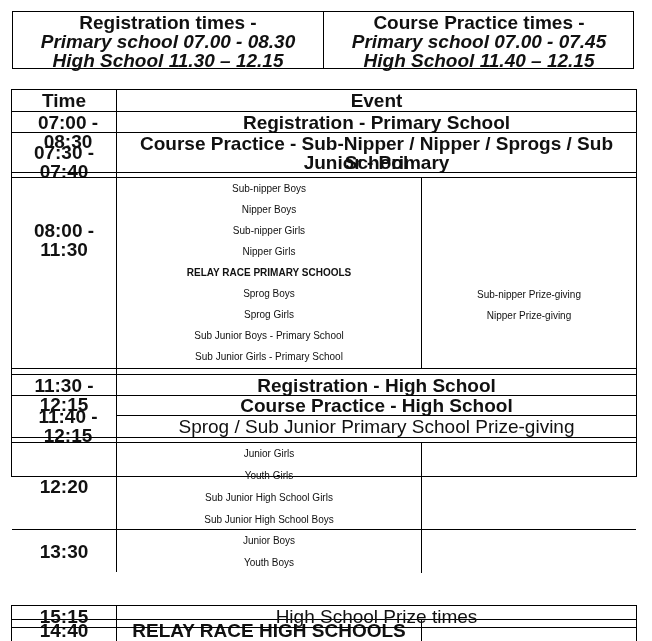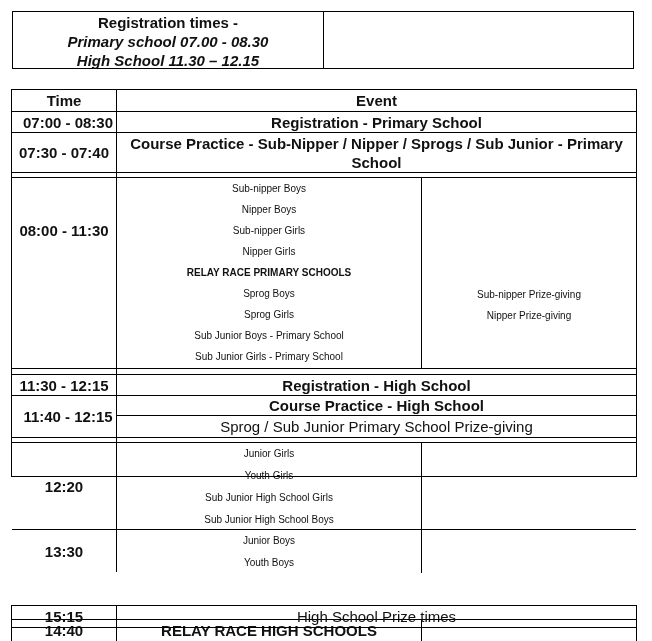--- a/index.html
+++ b/index.html
@@ -1,35 +1,40 @@
 <!DOCTYPE html>
 <html><head>
 <meta charset="utf-8">
 <style>
   html, body { margin:0; padding:0; background:#fff; }
   body { width:652px; height:641px; position:relative; font-family:"Liberation Sans", sans-serif; color:#111; overflow:hidden; }
   .abs { position:absolute; box-sizing:border-box; }
   .box { border:1px solid #000; }
-  .txt { position:absolute; left:0; right:0; text-align:center; font-size:15px; line-height:19px; }
+  .txt { position:absolute; left:0; right:0; text-align:center; font-size:19px; line-height:19px; }
   .b { font-weight:bold; }
   .i { font-style:italic; font-weight:bold; }
   .hl { position:absolute; height:1px; background:#000; }
   .vl { position:absolute; width:1px; background:#000; }
   .stack { position:absolute; left:0; right:0; text-align:center; font-size:10px; }
   .stack div { height:21px; line-height:21px; }
 </style>
 </head>
 <body>
 
 <div class="abs box" style="left:12px;top:11px;width:622px;height:58px;">
   <div class="vl" style="left:310px;top:0;height:56px;"></div>
   <div class="abs" style="left:0;top:0;width:310px;height:56px;">
     <div class="txt b" style="top:1px;">Registration times -</div>
     <div class="txt i" style="top:20px;">Primary school 07.00 - 08.30</div>
     <div class="txt i" style="top:39px;">High School 11.30 – 12.15</div>
+  </div>
+  <div class="abs" style="left:311px;top:0;width:310px;height:56px;">
+    <div class="txt b" style="top:1px;">Course Practice times -</div>
+    <div class="txt i" style="top:20px;">Primary school 07.00 - 07.45</div>
+    <div class="txt i" style="top:39px;">High School 11.40 – 12.15</div>
   </div>
 </div>
 
 <div class="abs box" style="left:11px;top:89px;width:626px;height:388px;">
 
   <div class="vl" style="left:104px;top:0;height:482px;"></div>
 
   <div class="abs" style="left:0;top:0;width:624px;height:21px;">
     <div class="txt b" style="left:0;right:auto;width:104px;top:1px;">Time</div>
     <div class="txt b" style="left:105px;right:0;top:1px;">Event</div>

